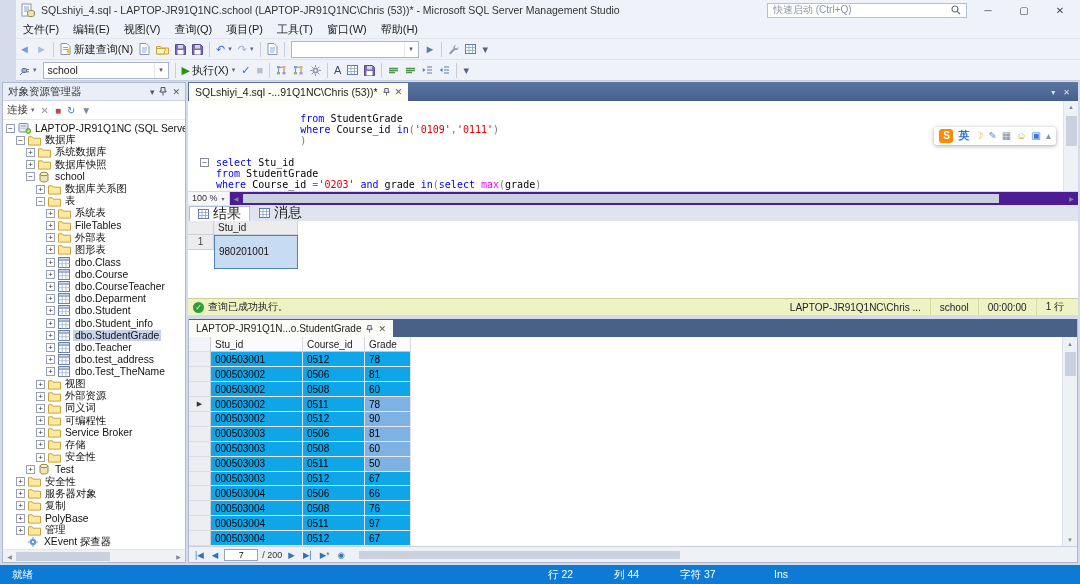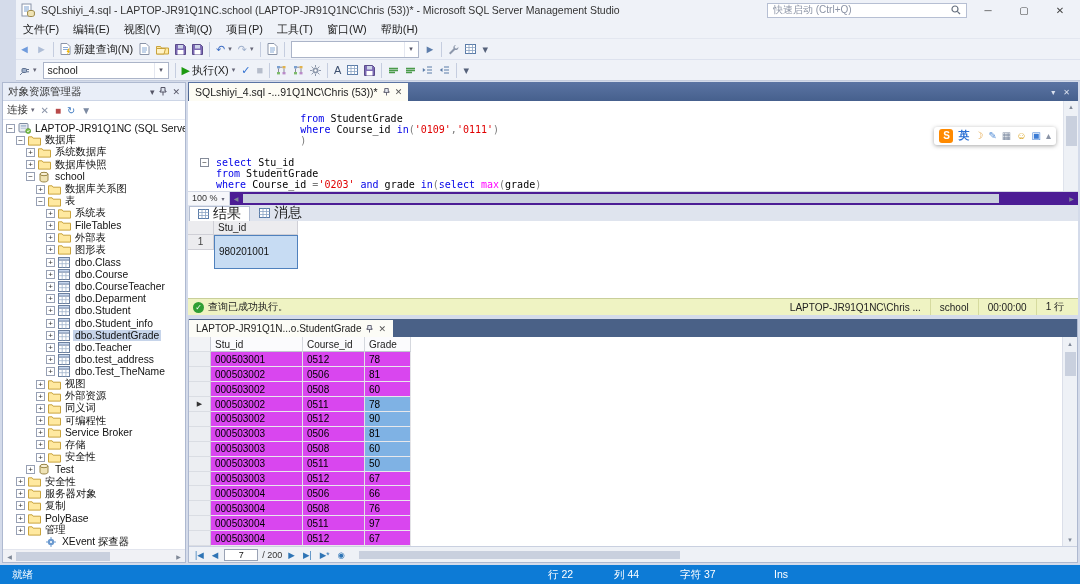--- a/index.html
+++ b/index.html
@@ -83,21 +83,21 @@
 
 #bottom-pane{margin-top:4px;flex:1;display:flex;flex-direction:column;background:#fff;border:1px solid #aeb9d0;border-top:none}
 #bottom-tabbar{height:18px;background:#4a6187;display:flex;align-items:flex-end;gap:1px;flex:none}
 .btab{height:17px;display:flex;align-items:center;padding:0 7px;font-size:10px;gap:5px}
 .btab.active{background:#fcfcf6;color:#222}
 .btab.inactive{background:#5f77a2;color:#eef2fa}
 #data-area{flex:1;position:relative;background:#fff;overflow:hidden}
 .grid-row{display:flex;height:14.9px}
 .rowhdr{width:22px;background:#eceef2;border-right:1px solid #c9ccd4;border-bottom:1px solid #dadde3;display:flex;align-items:center;justify-content:center;font-size:7px;color:#333;flex:none}
 .ghdr{background:#fbfbfd;border-right:1px solid #d5d8de;border-bottom:1px solid #c2c6cf;font-size:10px;color:#222;padding:0 4px;display:flex;align-items:center;height:15px}
-.gcell{border-right:1px solid #e3e3e6;border-bottom:1px solid #e8e8eb;padding:0 4px;font-size:10px;display:flex;align-items:center;background:#d946ef;color:#000}
+.gcell{border-right:1px solid #e3e3e6;border-bottom:1px solid #e8e8eb;padding:0 4px;font-size:10px;display:flex;align-items:center;background:#0ea5e9;color:#000}
 .gcell.hl{background:#7fb2e4}
 .c1{width:92px}.c2{width:62px}.c3{width:46px}
 #grid-vscroll{position:absolute;right:0;top:0;bottom:0;width:15px;background:#eef1f6;border-left:1px solid #dbdfe9;display:flex;flex-direction:column;align-items:center}
 #grid-vscroll .sb-thumb{position:static;width:11px;height:24px;margin-top:2px}
 #grid-vscroll .sb-arrow.bottom{margin-top:auto}
 #pager{height:16px;background:#eef1f6;border-top:1px solid #c9d0e0;display:flex;align-items:center;padding:0 4px;gap:4px;font-size:9px;flex:none}
 .pg-btn{color:#2e74b5;font-size:8.5px;padding:0 2px;white-space:nowrap}
 #pager-pos{width:34px;height:12px;background:#fff;border:1px solid #9aa3b5;font-size:9px;display:flex;align-items:center;justify-content:center}
 #pager-total{color:#333;font-size:9px}
 #pager-hscroll{flex:1;height:12px;display:flex;align-items:center;margin-left:8px}
@@ -720,21 +720,21 @@
         </div>
         <div class="tree-row" style="padding-left: 13px;">
           <span class="expander">+</span>
           <span class="tree-icon">
             <svg width="13" height="11" viewBox="0 0 13 11">
               <path d="M.5 1.8h3.6l1 1.4h7.4v6.9H.5z" fill="#ffe9a0" stroke="#c9a33c"></path>
             </svg>
           </span>
           <span class="tree-label">管理</span>
         </div>
-        <div class="tree-row" style="padding-left: 30px;">
+        <div class="tree-row" style="padding-left: 12px;">
           <span class="expander none"></span>
           <span class="tree-icon">
             <svg width="12" height="12" viewBox="0 0 12 12">
               <circle cx="6" cy="6" r="3.2" fill="#6b9ad0"></circle>
               <path d="M6 1v2M6 9v2M1 6h2M9 6h2" stroke="#6b9ad0"></path>
               <circle cx="6" cy="6" r="1.1" fill="#fff"></circle>
             </svg>
           </span>
           <span class="tree-label">XEvent 探查器</span>
         </div>

